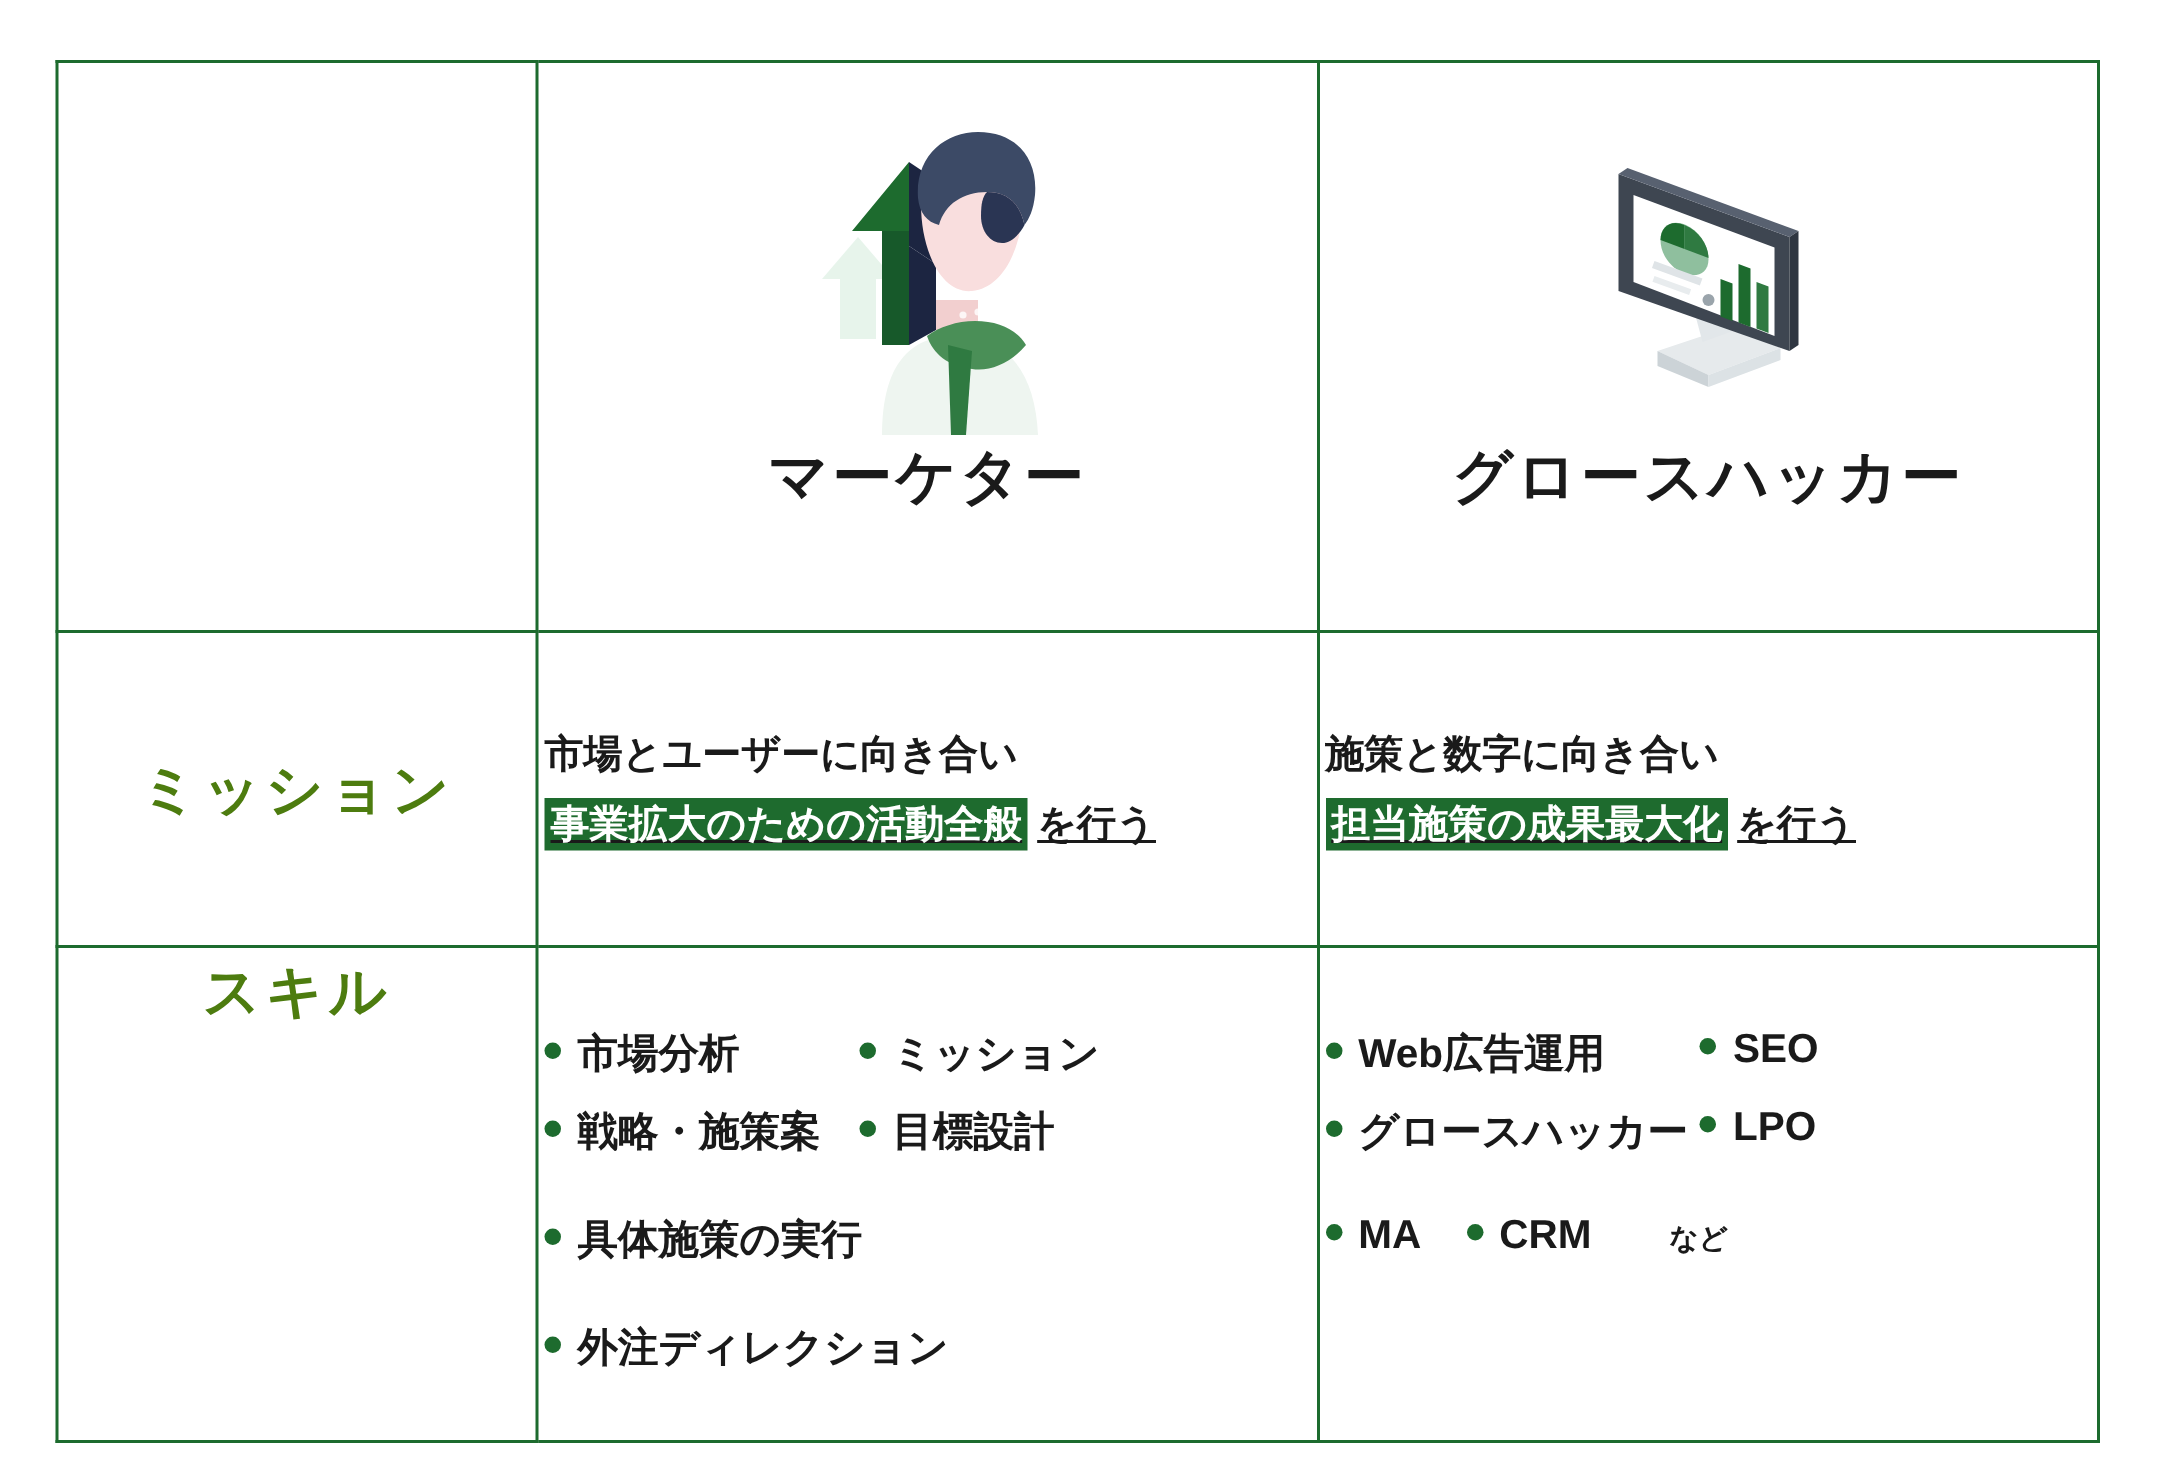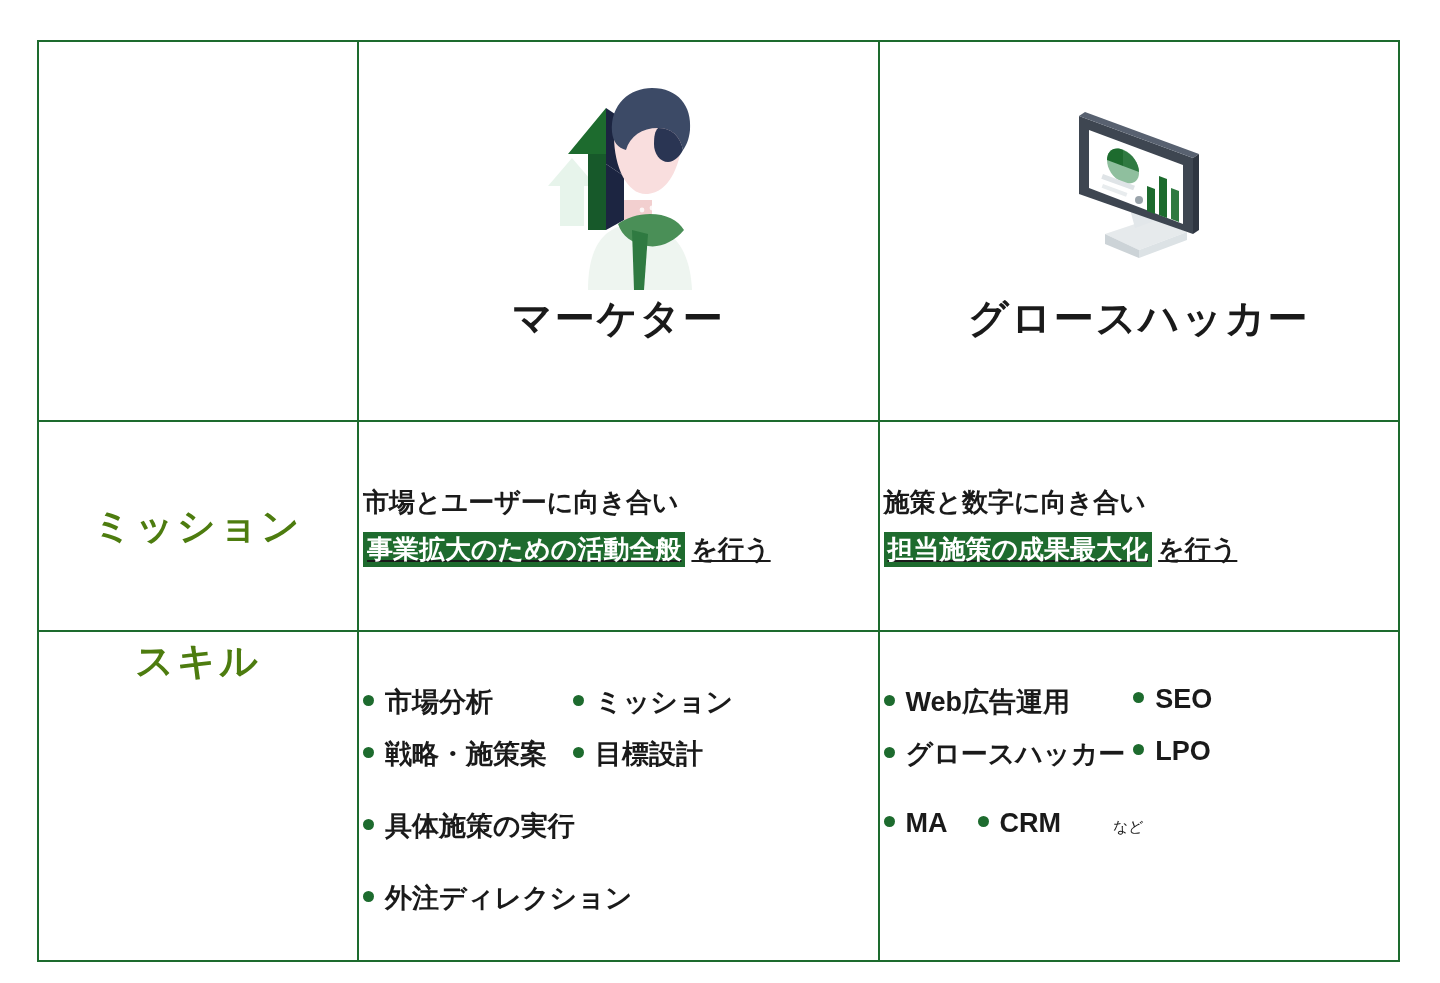--- a/index.html
+++ b/index.html
@@ -138,22 +138,22 @@
     flex: none;
     position: relative;
     top: -5px;
   }
   .skill-inline-row {
     display: flex;
     align-items: baseline;
     gap: 30px;
   }
   .etc {
-    font-size: 15px;
-    font-weight: normal;
+    font-size: 19px;
+    font-weight: bold;
     color: #1a1a1a;
     margin-left: 22px;
     white-space: nowrap;
   }
 </style>
 </head>
 <body>
 
 <div class="page">
 

